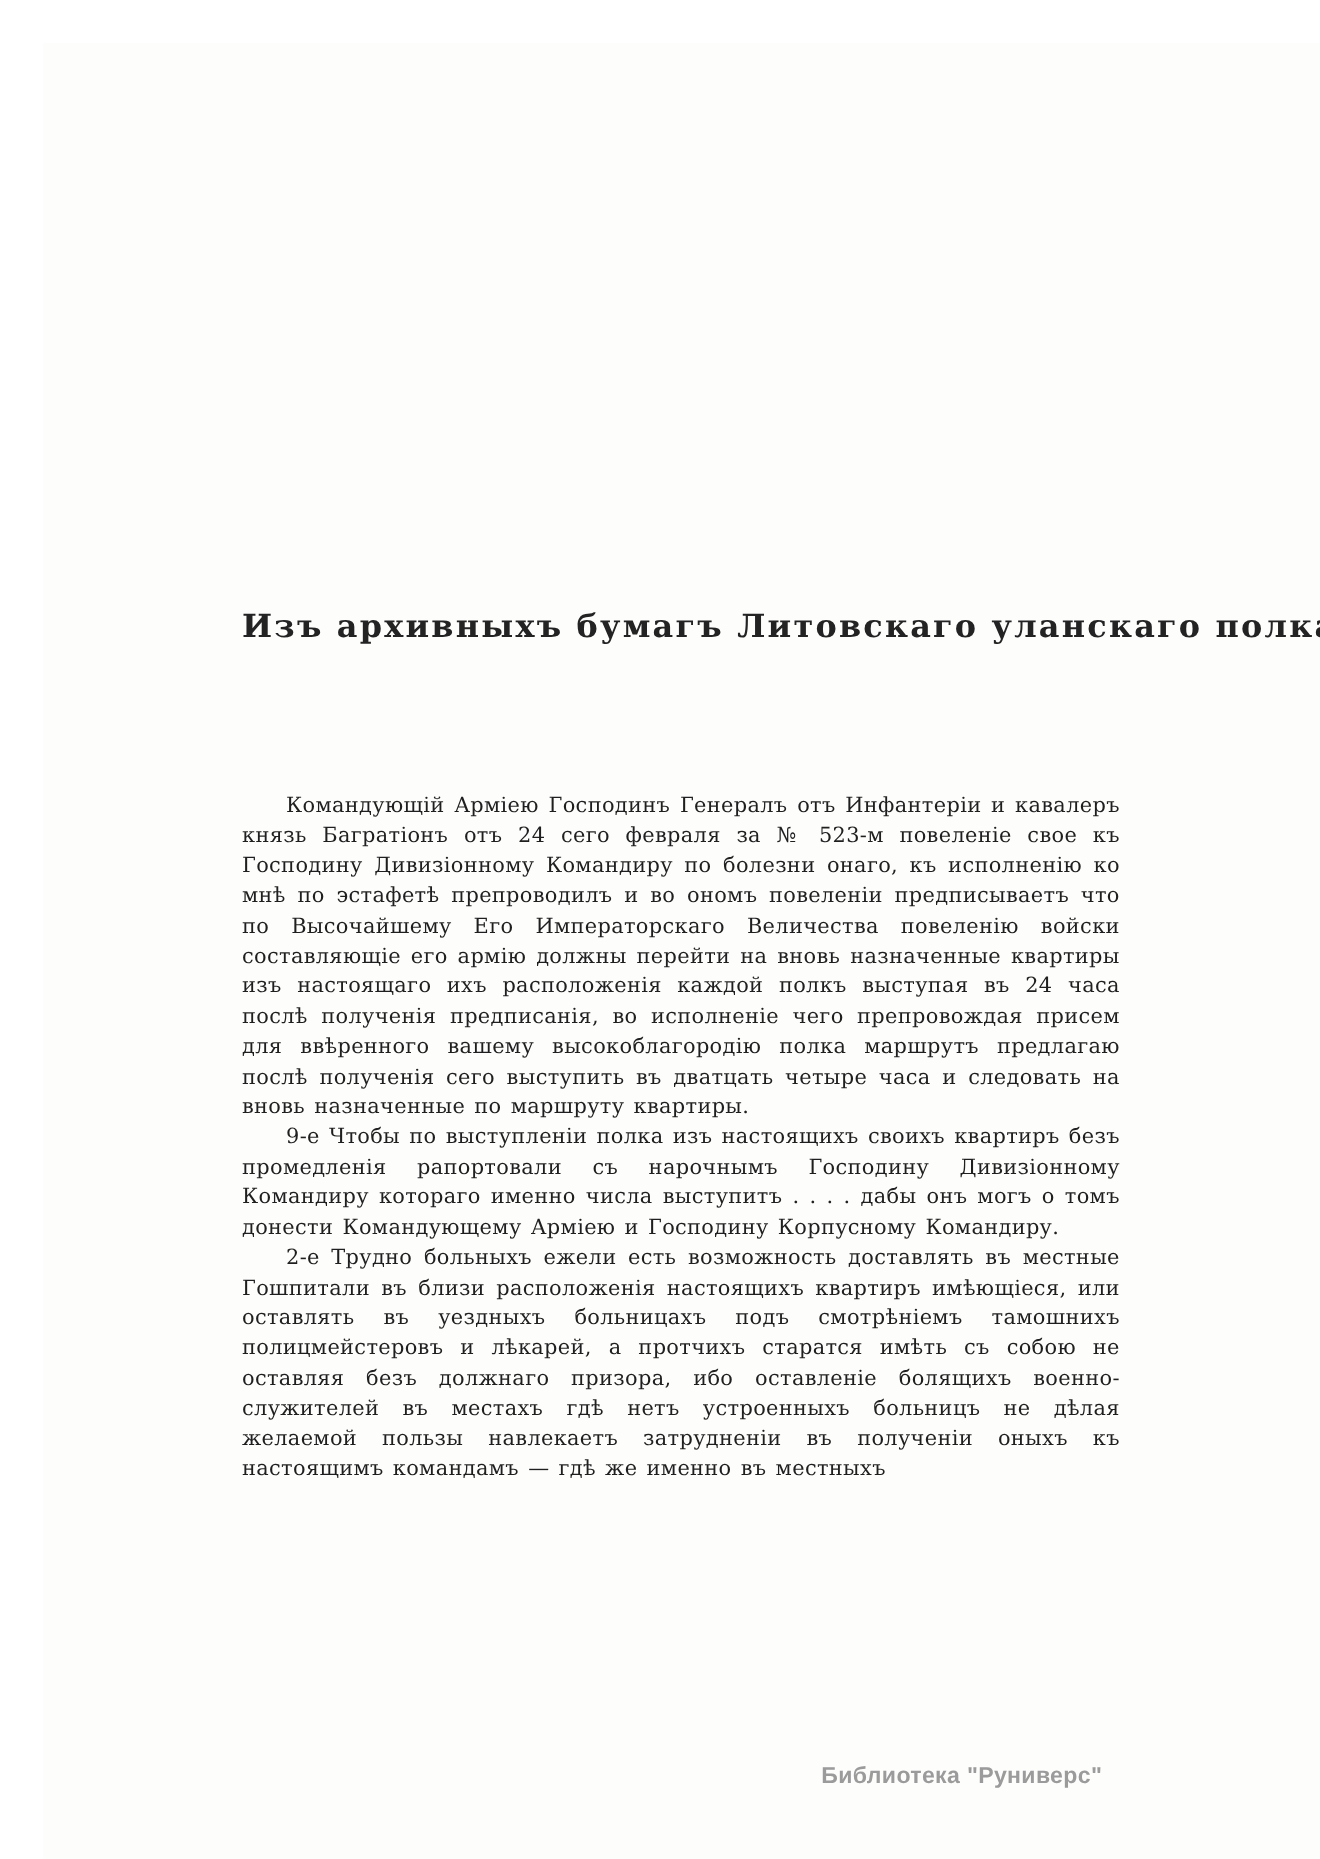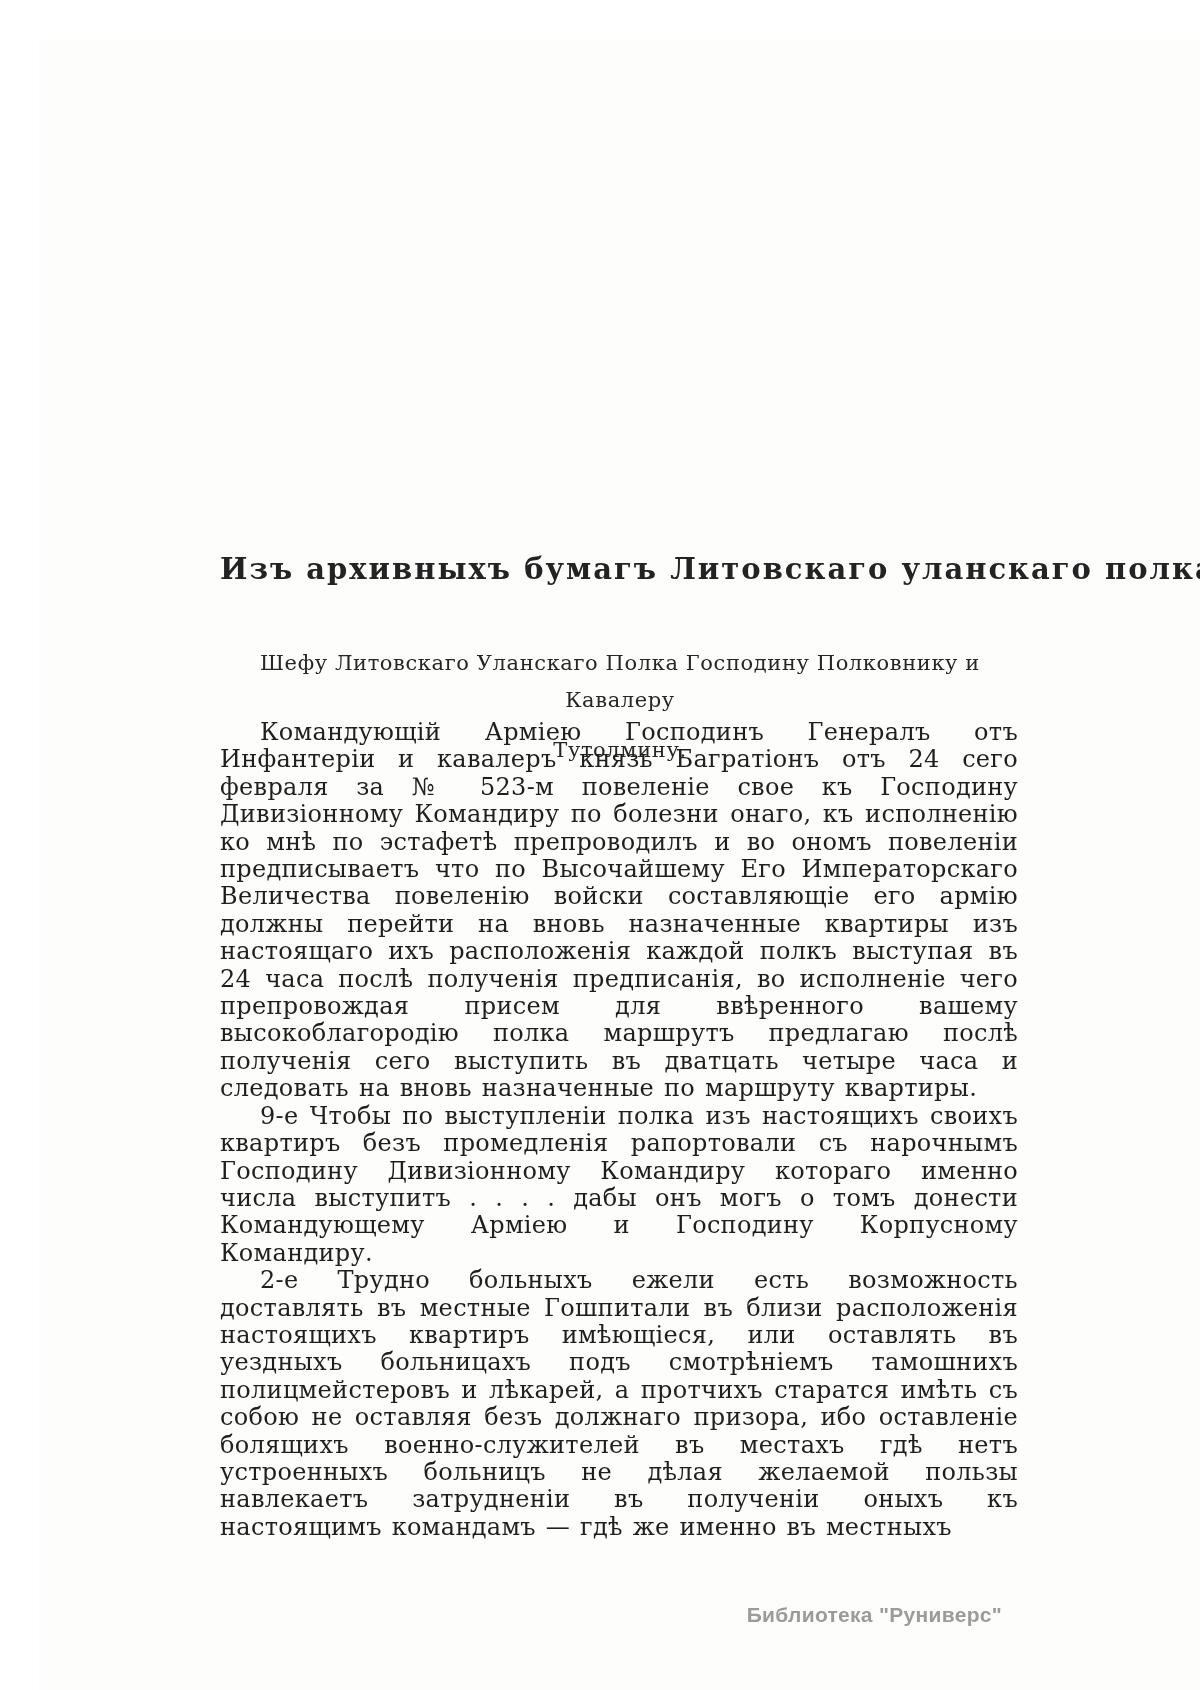--- a/index.html
+++ b/index.html
@@ -37,21 +37,21 @@
       font-size: 21px;
       line-height: 37px;
       letter-spacing: 0.6px;
       color: #262626;
     }
     .body-text {
       position: absolute;
       top: 667px;
       left: 168px;
       width: 798px;
-      font-size: 24px;
+      font-size: 19px;
       line-height: 27.4px;
       letter-spacing: 0.3px;
       word-spacing: 2px;
       text-align: justify;
       color: #1f1f1f;
     }
     .body-text p {
       text-indent: 40px;
       margin: 0;
     }
@@ -85,24 +85,20 @@
       letter-spacing: 0.3px;
     }
   </style>
 </head>
 <body>
 
 <div class="sheet">
 
   <h1 class="doc-title">Изъ архивныхъ бумагъ Литовскаго уланскаго полка.</h1>
 
-  <div class="dedication">
-    <div>Шефу Литовскаго Уланскаго Полка Господину Полковнику и Кавалеру</div>
-    <div>Тутолмину.</div>
-  </div>
 
   <div class="body-text">
     <p>Командующій Арміею Господинъ Генералъ отъ Инфантеріи и кавалеръ князь Багратіонъ отъ 24 сего февраля за № 523-м повеленіе свое къ Господину Дивизіонному Командиру по болезни онаго, къ исполненію ко мнѣ по эстафетѣ препроводилъ и во ономъ повеленіи предписываетъ что по Высочайшему Его Императорскаго Величества повеленію войски составляющіе его армію должны перейти на вновь назначенные квартиры изъ настоящаго ихъ расположенія каждой полкъ выступая въ 24 часа послѣ полученія предписанія, во исполненіе чего препровождая присем для ввѣренного вашему высокоблагородію полка маршрутъ предлагаю послѣ полученія сего выступить въ дватцать четыре часа и следовать на вновь назначенные по маршруту квартиры.</p>
     <p>9-е Чтобы по выступленіи полка изъ настоящихъ своихъ квартиръ безъ промедленія рапортовали съ нарочнымъ Господину Дивизіонному Командиру котораго именно числа выступитъ . . . . дабы онъ могъ о томъ донести Командующему Арміею и Господину Корпусному Командиру.</p>
     <p>2-е Трудно больныхъ ежели есть возможность доставлять въ местные Гошпитали въ близи расположенія настоящихъ квартиръ имѣющіеся, или оставлять въ уездныхъ больницахъ подъ смотрѣніемъ тамошнихъ полицмейстеровъ и лѣкарей, а протчихъ старатся имѣть съ собою не оставляя безъ должнаго призора, ибо оставленіе болящихъ военно-служителей въ местахъ гдѣ нетъ устроенныхъ больницъ не дѣлая желаемой пользы навлекаетъ затрудненіи въ полученіи оныхъ къ настоящимъ командамъ — гдѣ же именно въ местныхъ</p>
   </div>
 
 
   <div class="watermark">Библиотека "Руниверс"</div>
 

